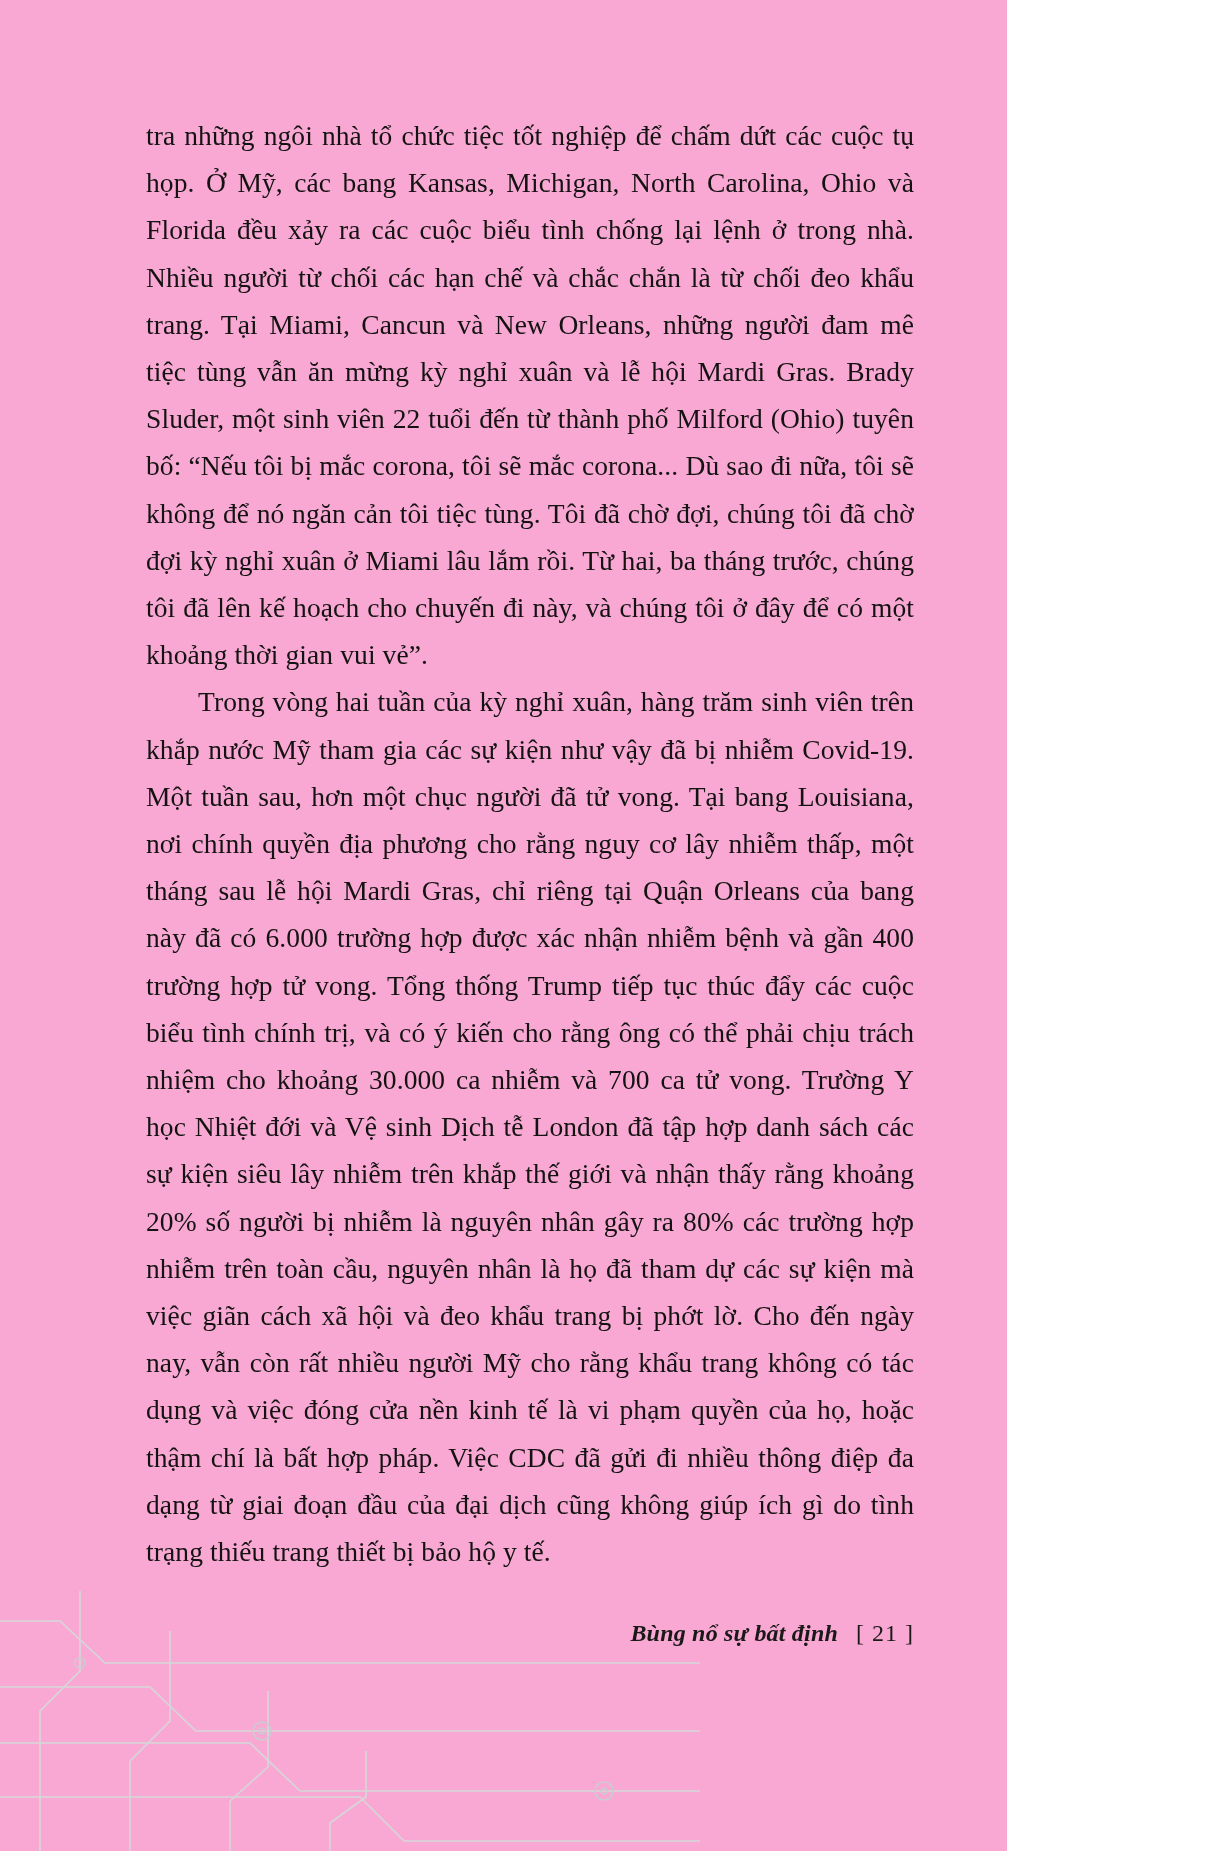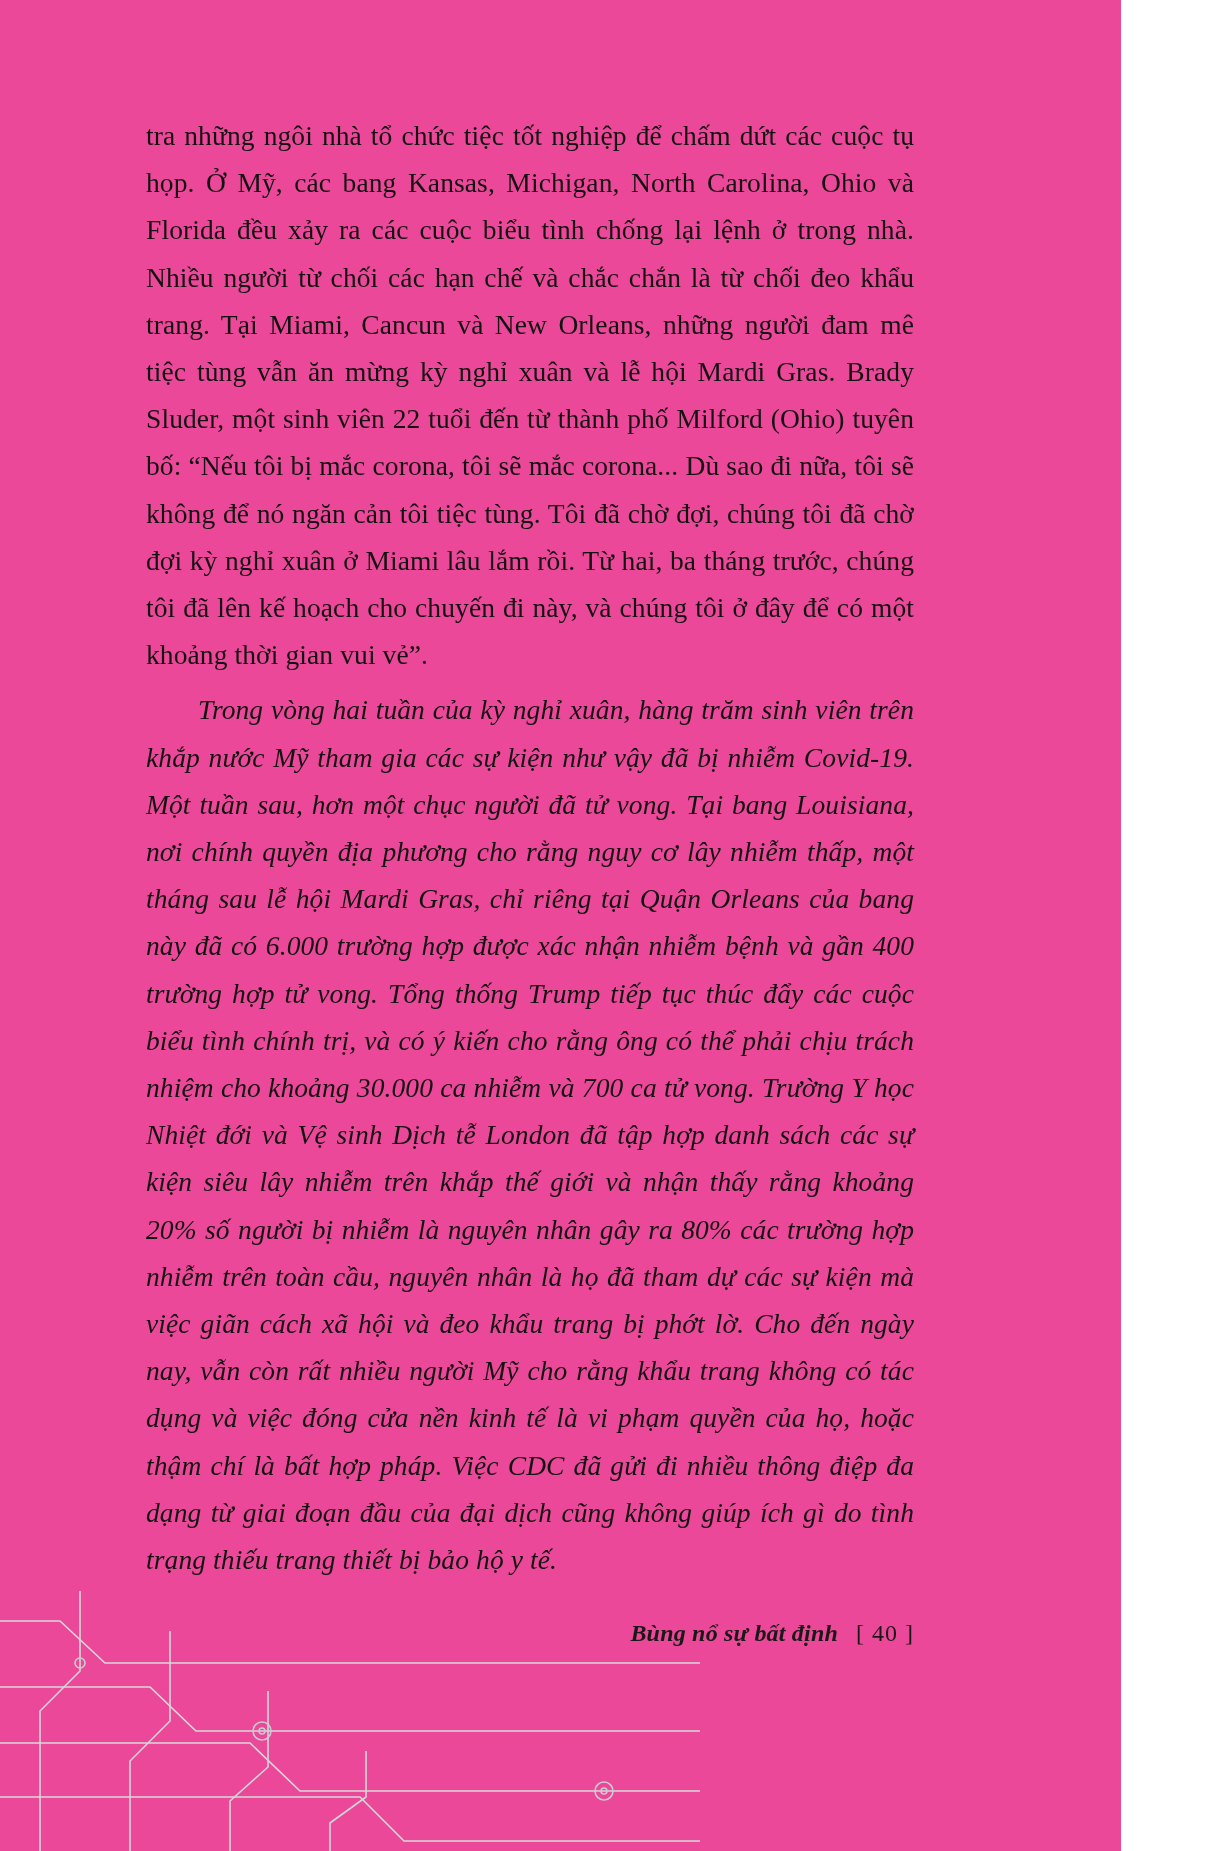--- a/index.html
+++ b/index.html
@@ -2,23 +2,23 @@
 <html lang="vi"><head>
 <meta charset="utf-8">
 <style>
   html, body {
     margin: 0;
     padding: 0;
     background: #ffffff;
   }
   .page {
     position: relative;
-    width: 1121px;
+    width: 1007px;
     height: 1851px;
-    background: #ec4899;
+    background: #f9a8d4;
     overflow: hidden;
     font-family: "Liberation Serif", "DejaVu Serif", serif;
     color: #100f0d;
   }
   .content {
     position: absolute;
     left: 146px;
     top: 112px;
     width: 768px;
   }
@@ -28,22 +28,21 @@
     line-height: 47.2px;
     text-align: justify;
     text-justify: inter-word;
     letter-spacing: 0.1px;
     color: #141312;
   }
   .para.indent {
     text-indent: 52px;
   }
   .para + .para {
-    margin-top: 8px;
-    font-style: italic;
+    margin-top: 0;
   }
   
   .footer {
     position: absolute;
     left: 146px;
     right: 0;
     top: 1620px;
     width: 768px;
     display: flex;
     justify-content: flex-end;
@@ -80,21 +79,21 @@
 
 <div class="page">
 
   <div class="content">
     <p class="para">tra những ngôi nhà tổ chức tiệc tốt nghiệp để chấm dứt các cuộc tụ họp. Ở Mỹ, các bang Kansas, Michigan, North Carolina, Ohio và Florida đều xảy ra các cuộc biểu tình chống lại lệnh ở trong nhà. Nhiều người từ chối các hạn chế và chắc chắn là từ chối đeo khẩu trang. Tại Miami, Cancun và New Orleans, những người đam mê tiệc tùng vẫn ăn mừng kỳ nghỉ xuân và lễ hội Mardi Gras. Brady Sluder, một sinh viên 22 tuổi đến từ thành phố Milford (Ohio) tuyên bố: “Nếu tôi bị mắc corona, tôi sẽ mắc corona... Dù sao đi nữa, tôi sẽ không để nó ngăn cản tôi tiệc tùng. Tôi đã chờ đợi, chúng tôi đã chờ đợi kỳ nghỉ xuân ở Miami lâu lắm rồi. Từ hai, ba tháng trước, chúng tôi đã lên kế hoạch cho chuyến đi này, và chúng tôi ở đây để có một khoảng thời gian vui vẻ”.</p>
     <p class="para indent">Trong vòng hai tuần của kỳ nghỉ xuân, hàng trăm sinh viên trên khắp nước Mỹ tham gia các sự kiện như vậy đã bị nhiễm Covid-19. Một tuần sau, hơn một chục người đã tử vong. Tại bang Louisiana, nơi chính quyền địa phương cho rằng nguy cơ lây nhiễm thấp, một tháng sau lễ hội Mardi Gras, chỉ riêng tại Quận Orleans của bang này đã có 6.000 trường hợp được xác nhận nhiễm bệnh và gần 400 trường hợp tử vong. Tổng thống Trump tiếp tục thúc đẩy các cuộc biểu tình chính trị, và có ý kiến cho rằng ông có thể phải chịu trách nhiệm cho khoảng 30.000 ca nhiễm và 700 ca tử vong. Trường Y học Nhiệt đới và Vệ sinh Dịch tễ London đã tập hợp danh sách các sự kiện siêu lây nhiễm trên khắp thế giới và nhận thấy rằng khoảng 20% số người bị nhiễm là nguyên nhân gây ra 80% các trường hợp nhiễm trên toàn cầu, nguyên nhân là họ đã tham dự các sự kiện mà việc giãn cách xã hội và đeo khẩu trang bị phớt lờ. Cho đến ngày nay, vẫn còn rất nhiều người Mỹ cho rằng khẩu trang không có tác dụng và việc đóng cửa nền kinh tế là vi phạm quyền của họ, hoặc thậm chí là bất hợp pháp. Việc CDC đã gửi đi nhiều thông điệp đa dạng từ giai đoạn đầu của đại dịch cũng không giúp ích gì do tình trạng thiếu trang thiết bị bảo hộ y tế.</p>
   </div>
 
   <div class="footer">
     <span class="footer-title">Bùng nổ sự bất định</span>
-    <span class="footer-page">[ 40 ]</span>
+    <span class="footer-page">[ 21 ]</span>
   </div>
 
   <div class="corner-art">
     <svg width="700" height="260" viewBox="0 0 700 260" fill="none" xmlns="http://www.w3.org/2000/svg">
       <g stroke="#d5d7da" stroke-width="1.6" fill="none">
         <path d="M-20 30 L60 30 L105 72 L700 72"></path>
         <path d="M-20 96 L150 96 L196 140 L700 140"></path>
         <path d="M-20 152 L250 152 L300 200 L700 200"></path>
         <path d="M-20 206 L360 206 L404 250 L700 250"></path>
         <path d="M40 260 L40 120 L80 80 L80 -10"></path>

